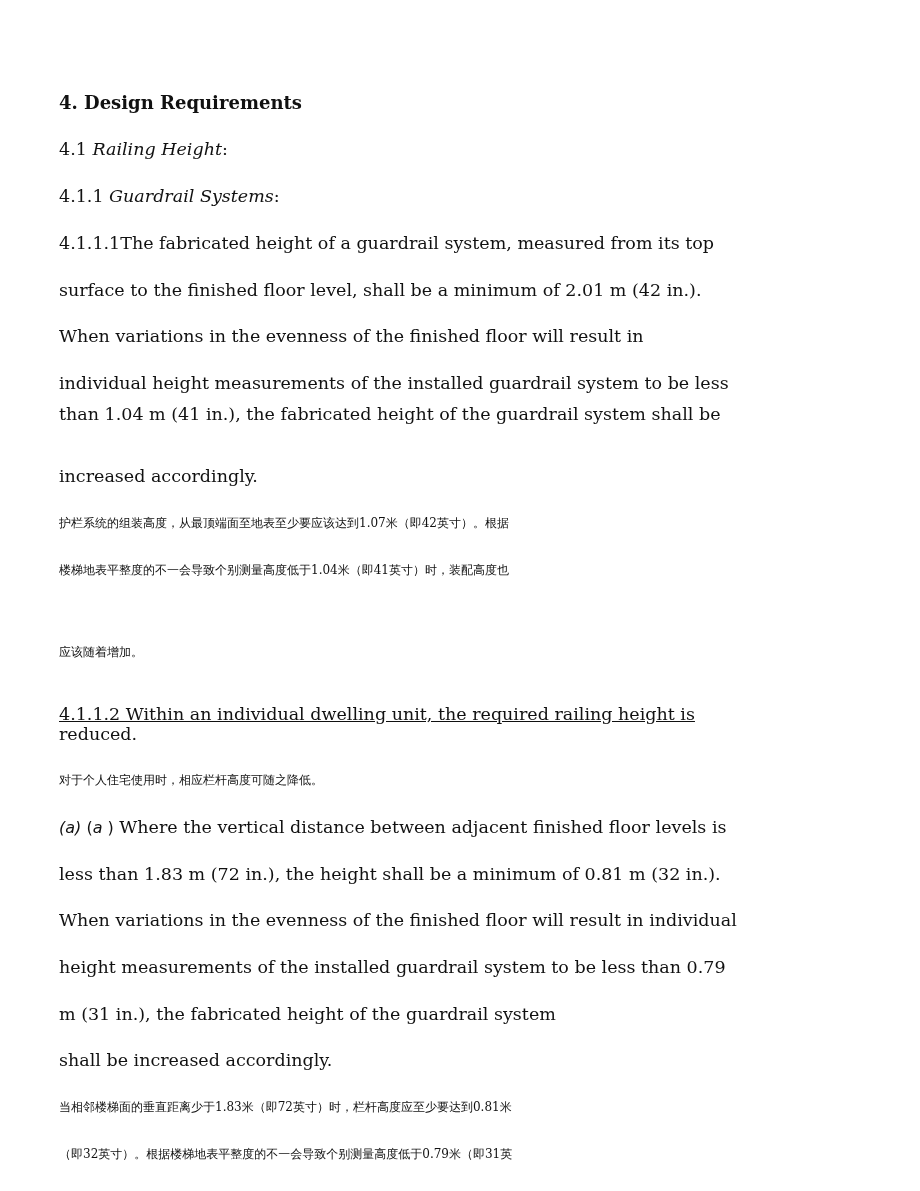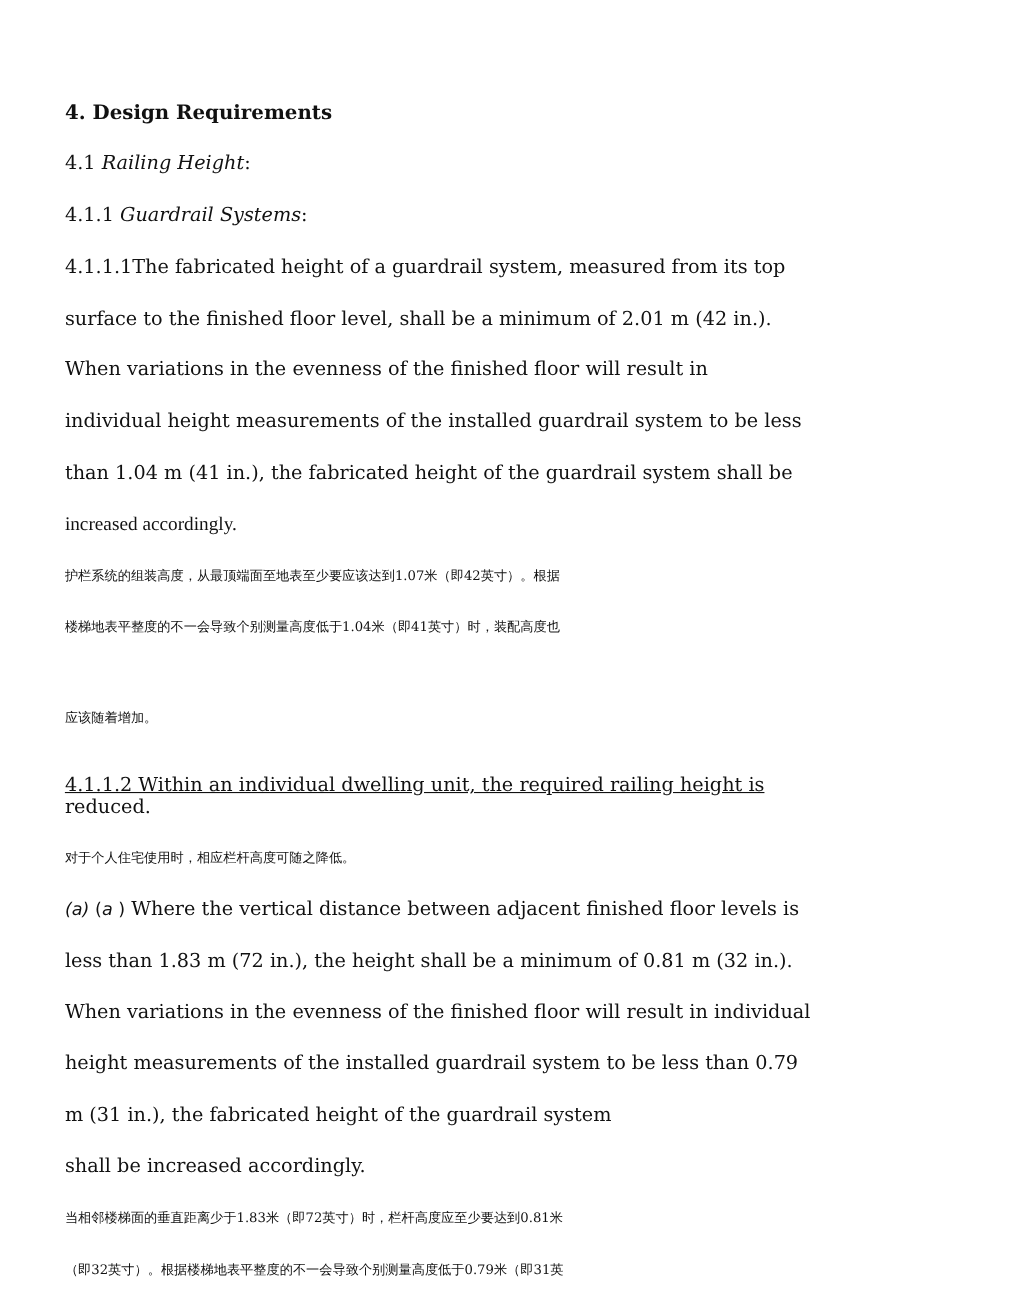--- a/index.html
+++ b/index.html
@@ -63,22 +63,22 @@
   </div>
 
   <div class="line" style="top:184px;">
     <span>4.1.1 </span><span class="it">Guardrail Systems</span><span>:</span>
   </div>
 
   <div class="line" style="top:231px;">4.1.1.1The  fabricated  height  of  a guardrail  system, measured from its  top</div>
   <div class="line" style="top:278px;">surface  to  the finished floor level, shall be a minimum of 2.01 m  (42 in.).</div>
   <div class="line" style="top:324px;">When  variations in the  evenness  of  the finished floor will  result in</div>
   <div class="line" style="top:371px;">individual  height measurements of  the installed guardrail  system to be less</div>
-  <div class="line" style="top:418px;">than 1.04 m  (41 in.), the fabricated height of the  guardrail system shall be</div>
-  <div class="line" style="top:464px;font-family:Liberation Serif, serif;">increased accordingly.</div>
+  <div class="line" style="top:402px;">than 1.04 m  (41 in.), the fabricated height of the  guardrail system shall be</div>
+  <div class="line" style="top:464px;">increased accordingly.</div>
 
   <div class="line cn" style="top:511px;">护栏系统的组装高度，从最顶端面至地表至少要应该达到1.07米（即42英寸）。根据</div>
   <div class="line cn" style="top:558px;">楼梯地表平整度的不一会导致个别测量高度低于1.04米（即41英寸）时，装配高度也</div>
   <div class="line cn" style="top:604px;margin-top:36px;">应该随着增加。</div>
 
   <div class="line" style="top:702px;text-decoration:underline;">4.1.1.2  Within an individual  dwelling  unit,  the required railing height  is</div>
   <div class="line" style="top:722px;">reduced.</div>
   <div class="line cn" style="top:768px;">对于个人住宅使用时，相应栏杆高度可随之降低。</div>
 
   <div class="line" style="top:815px;">

